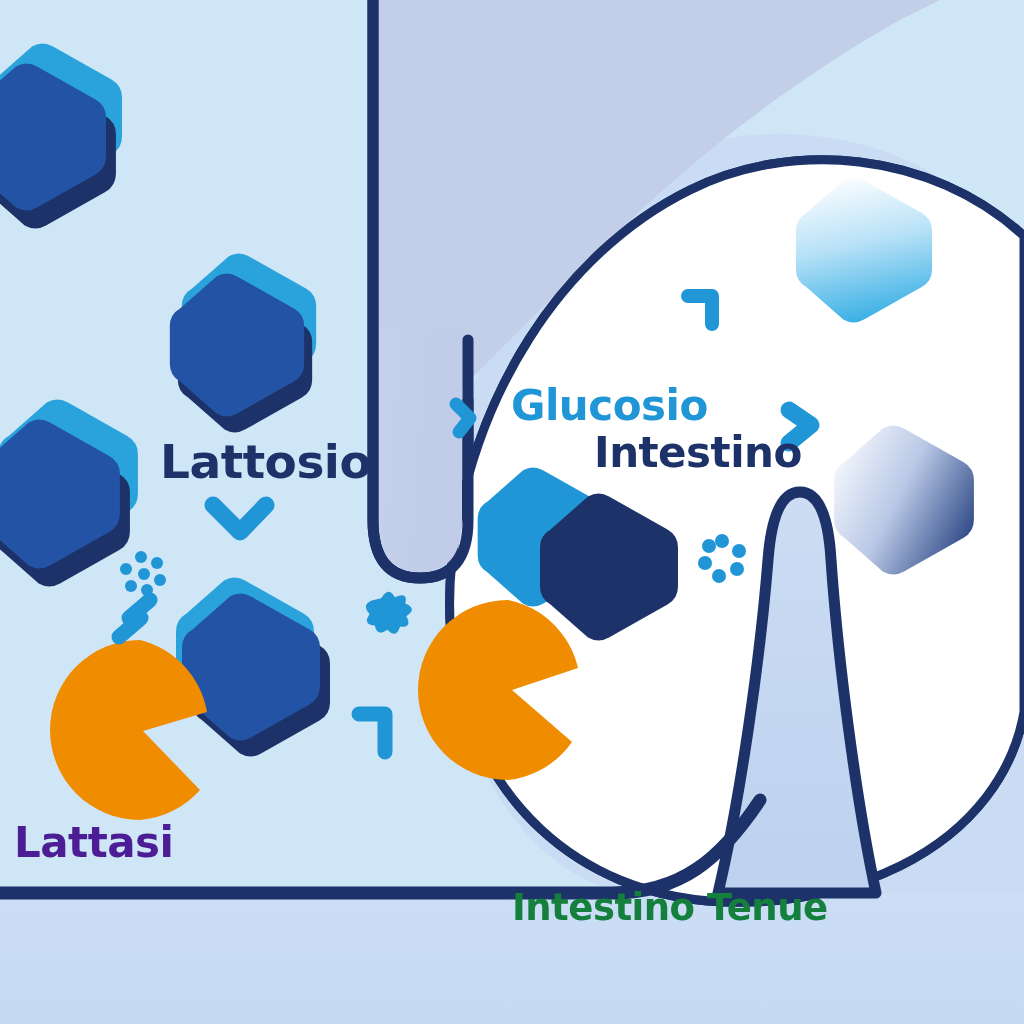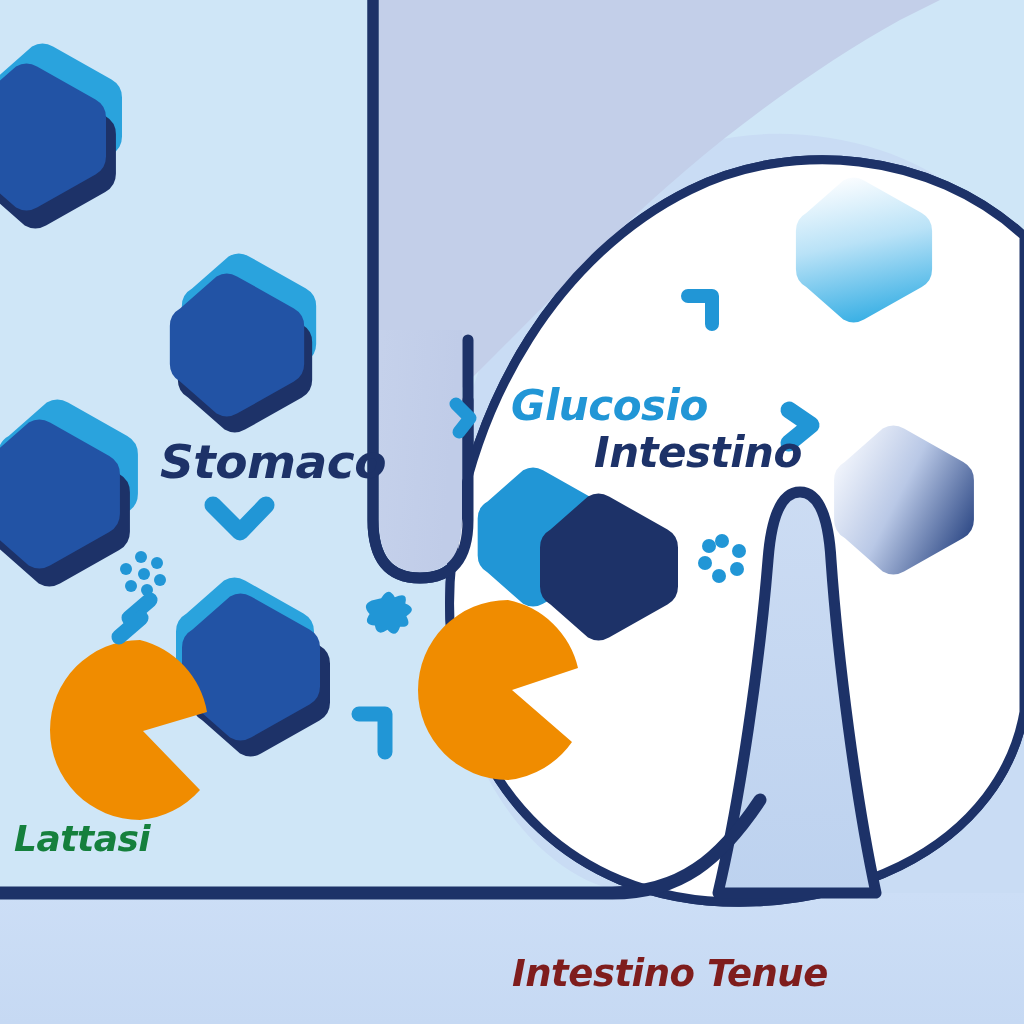--- a/index.html
+++ b/index.html
@@ -10,28 +10,27 @@
     overflow:hidden;
     background:#cfe6f7;
   }
   #art{position:absolute;left:0;top:0;width:1024px;height:1024px;}
   .lbl{
     position:absolute;
     font-weight:bold;
     letter-spacing:-0.5px;
     white-space:nowrap;
     user-select:none;
-    font-style:italic;
   }
   #lbl-lattosio{ left:160px; top:434px; font-size:47px; color:#1d3268; }
   #lbl-glucosio{ left:511px; top:381px; font-size:42px; color:#2196d6; }
   #lbl-galattosio{ left:594px; top:428px; font-size:42px; color:#1d3268; }
-  #lbl-lattasi{ left:14px; top:818px; font-size:36px; color:#15803d; }
+  #lbl-lattasi{ left:14px; top:818px; font-size:42px; color:#4c1d95; }
   #lbl-stomaco{ left:203px; top:914px; font-size:37px; color:#1d3268; }
-  #lbl-intestino{ left:512px; top:952px; font-size:37px; color:#7f1d1d; }
+  #lbl-intestino{ left:512px; top:886px; font-size:37px; color:#15803d; }
 </style>
 </head>
 <body>
 
 <div id="stage">
 
   <svg id="art" viewBox="0 0 1024 1024" xmlns="http://www.w3.org/2000/svg">
     <defs>
       <linearGradient id="gEso" x1="0" y1="0" x2="1" y2="0.55">
         <stop offset="0%" stop-color="#c7d3ec"></stop>
@@ -198,21 +197,21 @@
         <circle cx="739" cy="551" r="7"></circle>
         <circle cx="737" cy="569" r="7"></circle>
         <circle cx="719" cy="576" r="7"></circle>
         <circle cx="705" cy="563" r="7"></circle>
         <circle cx="709" cy="546" r="7"></circle>
       </g>
 
     </g>
   </svg>
 
-  <div class="lbl" id="lbl-lattosio">Stomaco</div>
+  <div class="lbl" id="lbl-lattosio">Lattosio</div>
 
   <div class="lbl" id="lbl-glucosio">Glucosio</div>
 
   <div class="lbl" id="lbl-galattosio">Intestino</div>
 
   <div class="lbl" id="lbl-lattasi">Lattasi</div>
 
 
   <div class="lbl" id="lbl-intestino">Intestino Tenue</div>
 

